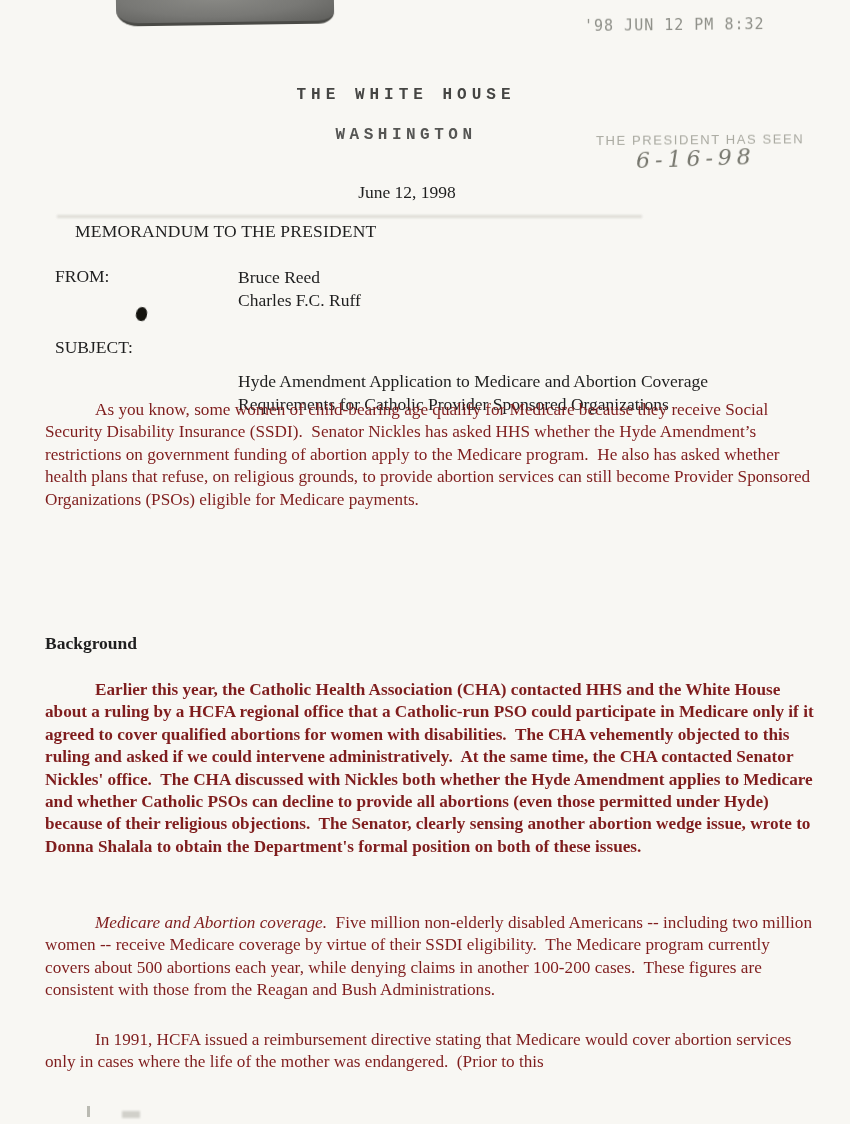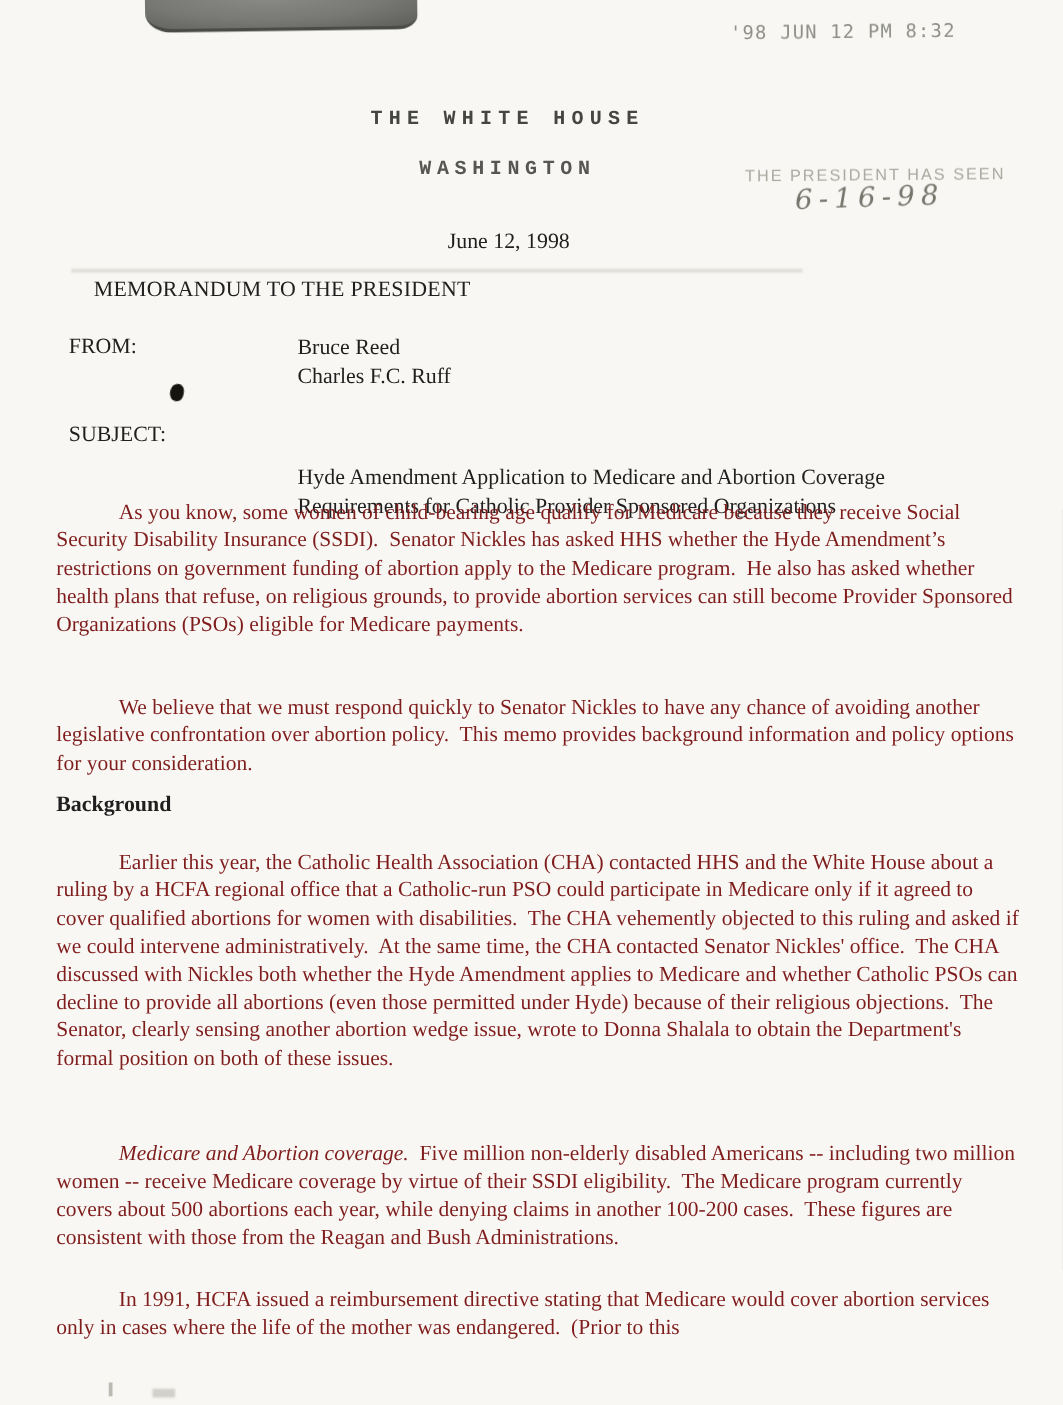--- a/index.html
+++ b/index.html
@@ -139,21 +139,21 @@
     color: #7f1d1d;
   }
   .p1 { top: 399px; }
   .p2 { top: 555px; }
   .heading1 {
     position: absolute;
     left: 45px; top: 633px;
     font-size: 17.5px;
     font-weight: 700;
   }
-  .p3 { top: 679px; }
+  .p3 { top: 679px; font-weight: bold; }
   .p4 { top: 897px; margin-top: 15px; }
   .p5 { top: 1029px; }
   .italic-lead { font-style: italic; }
   
   .bottom-mark-1 {
     position: absolute;
     left: 87px; top: 1106px;
     width: 3px; height: 11px;
     background: rgba(110,110,100,0.45);
     filter: blur(0.6px);
@@ -194,21 +194,20 @@
     <div>Bruce Reed</div>
     <div>Charles F.C. Ruff</div>
   </div>
 
   <div class="ink-dot"></div>
 
   <div class="label subject-label">SUBJECT:</div>
   <div class="subject-block">Hyde Amendment Application to Medicare and Abortion Coverage Requirements for Catholic Provider Sponsored Organizations</div>
 
   <div class="para p1">As you know, some women of child-bearing age qualify for Medicare because they receive Social Security Disability Insurance (SSDI).  Senator Nickles has asked HHS whether the Hyde Amendment’s restrictions on government funding of abortion apply to the Medicare program.  He also has asked whether health plans that refuse, on religious grounds, to provide abortion services can still become Provider Sponsored Organizations (PSOs) eligible for Medicare payments.</div>
-  <div class="para p2">We believe that we must respond quickly to Senator Nickles to have any chance of avoiding another legislative confrontation over abortion policy.  This memo provides background information and policy options for your consideration.</div>
 
   <div class="heading1">Background</div>
 
   <div class="para p3">Earlier this year, the Catholic Health Association (CHA) contacted HHS and the White House about a ruling by a HCFA regional office that a Catholic-run PSO could participate in Medicare only if it agreed to cover qualified abortions for women with disabilities.  The CHA vehemently objected to this ruling and asked if we could intervene administratively.  At the same time, the CHA contacted Senator Nickles' office.  The CHA discussed with Nickles both whether the Hyde Amendment applies to Medicare and whether Catholic PSOs can decline to provide all abortions (even those permitted under Hyde) because of their religious objections.  The Senator, clearly sensing another abortion wedge issue, wrote to Donna Shalala to obtain the Department's formal position on both of these issues.</div>
 
   <div class="para p4"><span class="italic-lead">Medicare and Abortion coverage.</span><span>  Five million non-elderly disabled Americans -- including two million women -- receive Medicare coverage by virtue of their SSDI eligibility.  The Medicare program currently covers about 500 abortions each year, while denying claims in another 100-200 cases.  These figures are consistent with those from the Reagan and Bush Administrations.</span></div>
 
   <div class="para p5">In 1991, HCFA issued a reimbursement directive stating that Medicare would cover abortion services only in cases where the life of the mother was endangered.  (Prior to this</div>
 
   <div class="bottom-mark-1"></div>

